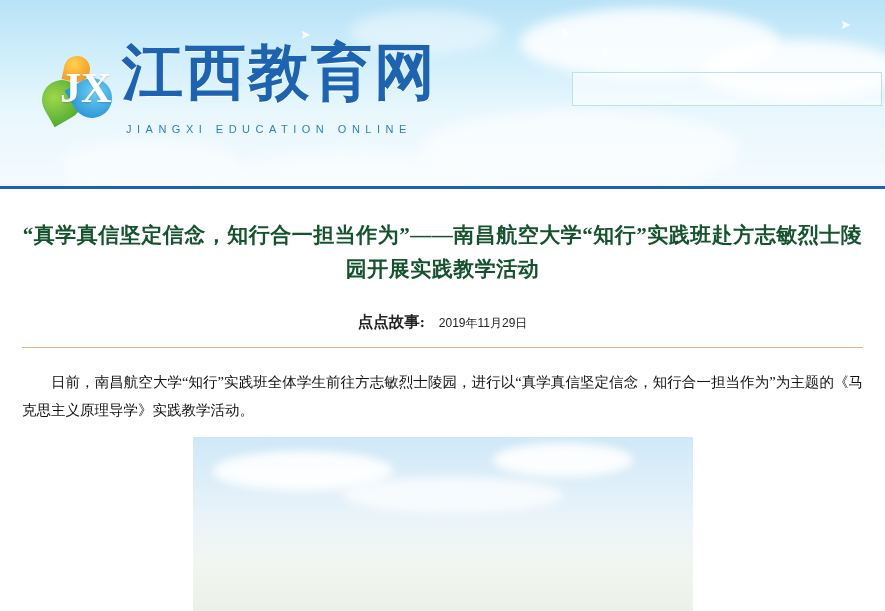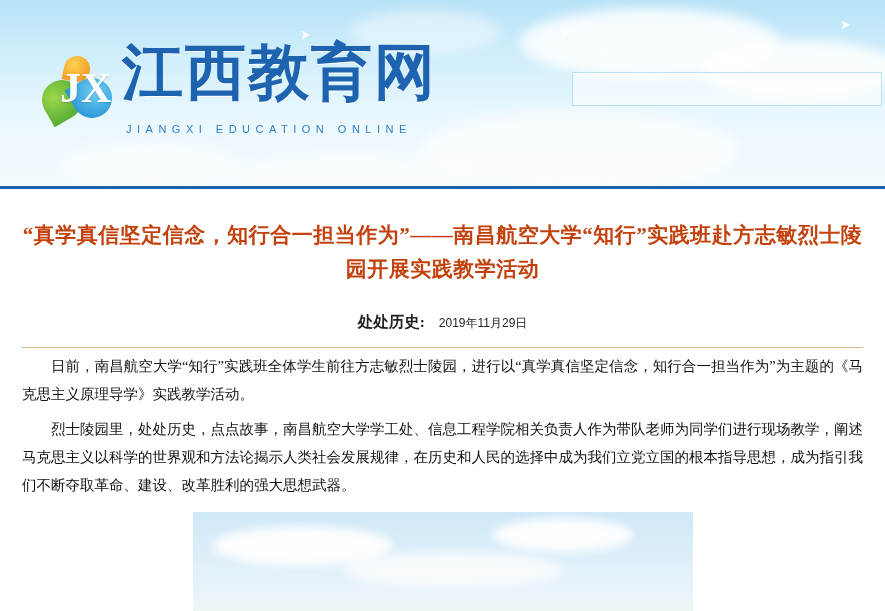--- a/index.html
+++ b/index.html
@@ -148,21 +148,21 @@
     width: 885px;
     box-sizing: border-box;
     padding: 0 22px;
   }
   .art-title {
     margin: 30px 0 0 0;
     text-align: center;
     font-family: "Liberation Serif", serif;
     font-size: 21px;
     font-weight: bold;
-    color: #c2410c;
+    color: #14532d;
     line-height: 1.6;
     letter-spacing: .5px;
   }
   .art-meta {
     margin-top: 26px;
     text-align: center;
     font-size: 14.5px;
     color: #222;
   }
   .art-meta .meta-label {
@@ -173,21 +173,21 @@
   .art-meta .meta-value {
     margin-left: 10px;
     font-size: 12px;
   }
   .meta-rule {
     margin: 14px 0 0 0;
     height: 1px;
     background: #d9b98a;
   }
   .art-body {
-    margin-top: 4px;
+    margin-top: 20px;
     font-family: "Liberation Serif", serif;
     font-size: 14.5px;
     color: #111;
     line-height: 1.95;
     text-align: justify;
   }
   .art-body p {
     margin: 0 0 6px 0;
     text-indent: 2em;
   }
@@ -243,28 +243,27 @@
   <div class="search-box">
     <input type="text" placeholder="" style="">
   </div>
 </div>
 <div class="header-rule"></div>
 
 <div class="article">
   <h1 class="art-title">“真学真信坚定信念，知行合一担当作为”——南昌航空大学“知行”实践班赴方志敏烈士陵园开展实践教学活动</h1>
 
   <div class="art-meta">
-    <span class="meta-label">处处历史:</span>
+    <span class="meta-label">点点故事:</span>
     <span class="meta-value">2019年11月29日</span>
   </div>
   <div class="meta-rule"></div>
 
   <div class="art-body">
     <p>日前，南昌航空大学“知行”实践班全体学生前往方志敏烈士陵园，进行以“真学真信坚定信念，知行合一担当作为”为主题的《马克思主义原理导学》实践教学活动。</p>
-    <p>烈士陵园里，处处历史，点点故事，南昌航空大学学工处、信息工程学院相关负责人作为带队老师为同学们进行现场教学，阐述马克思主义以科学的世界观和方法论揭示人类社会发展规律，在历史和人民的选择中成为我们立党立国的根本指导思想，成为指引我们不断夺取革命、建设、改革胜利的强大思想武器。</p>
   </div>
 
   <div class="art-figure">
     <div class="fig-sky-cloud fc1"></div>
     <div class="fig-sky-cloud fc2"></div>
     <div class="fig-sky-cloud fc3"></div>
 
   </div>
 </div>
 

